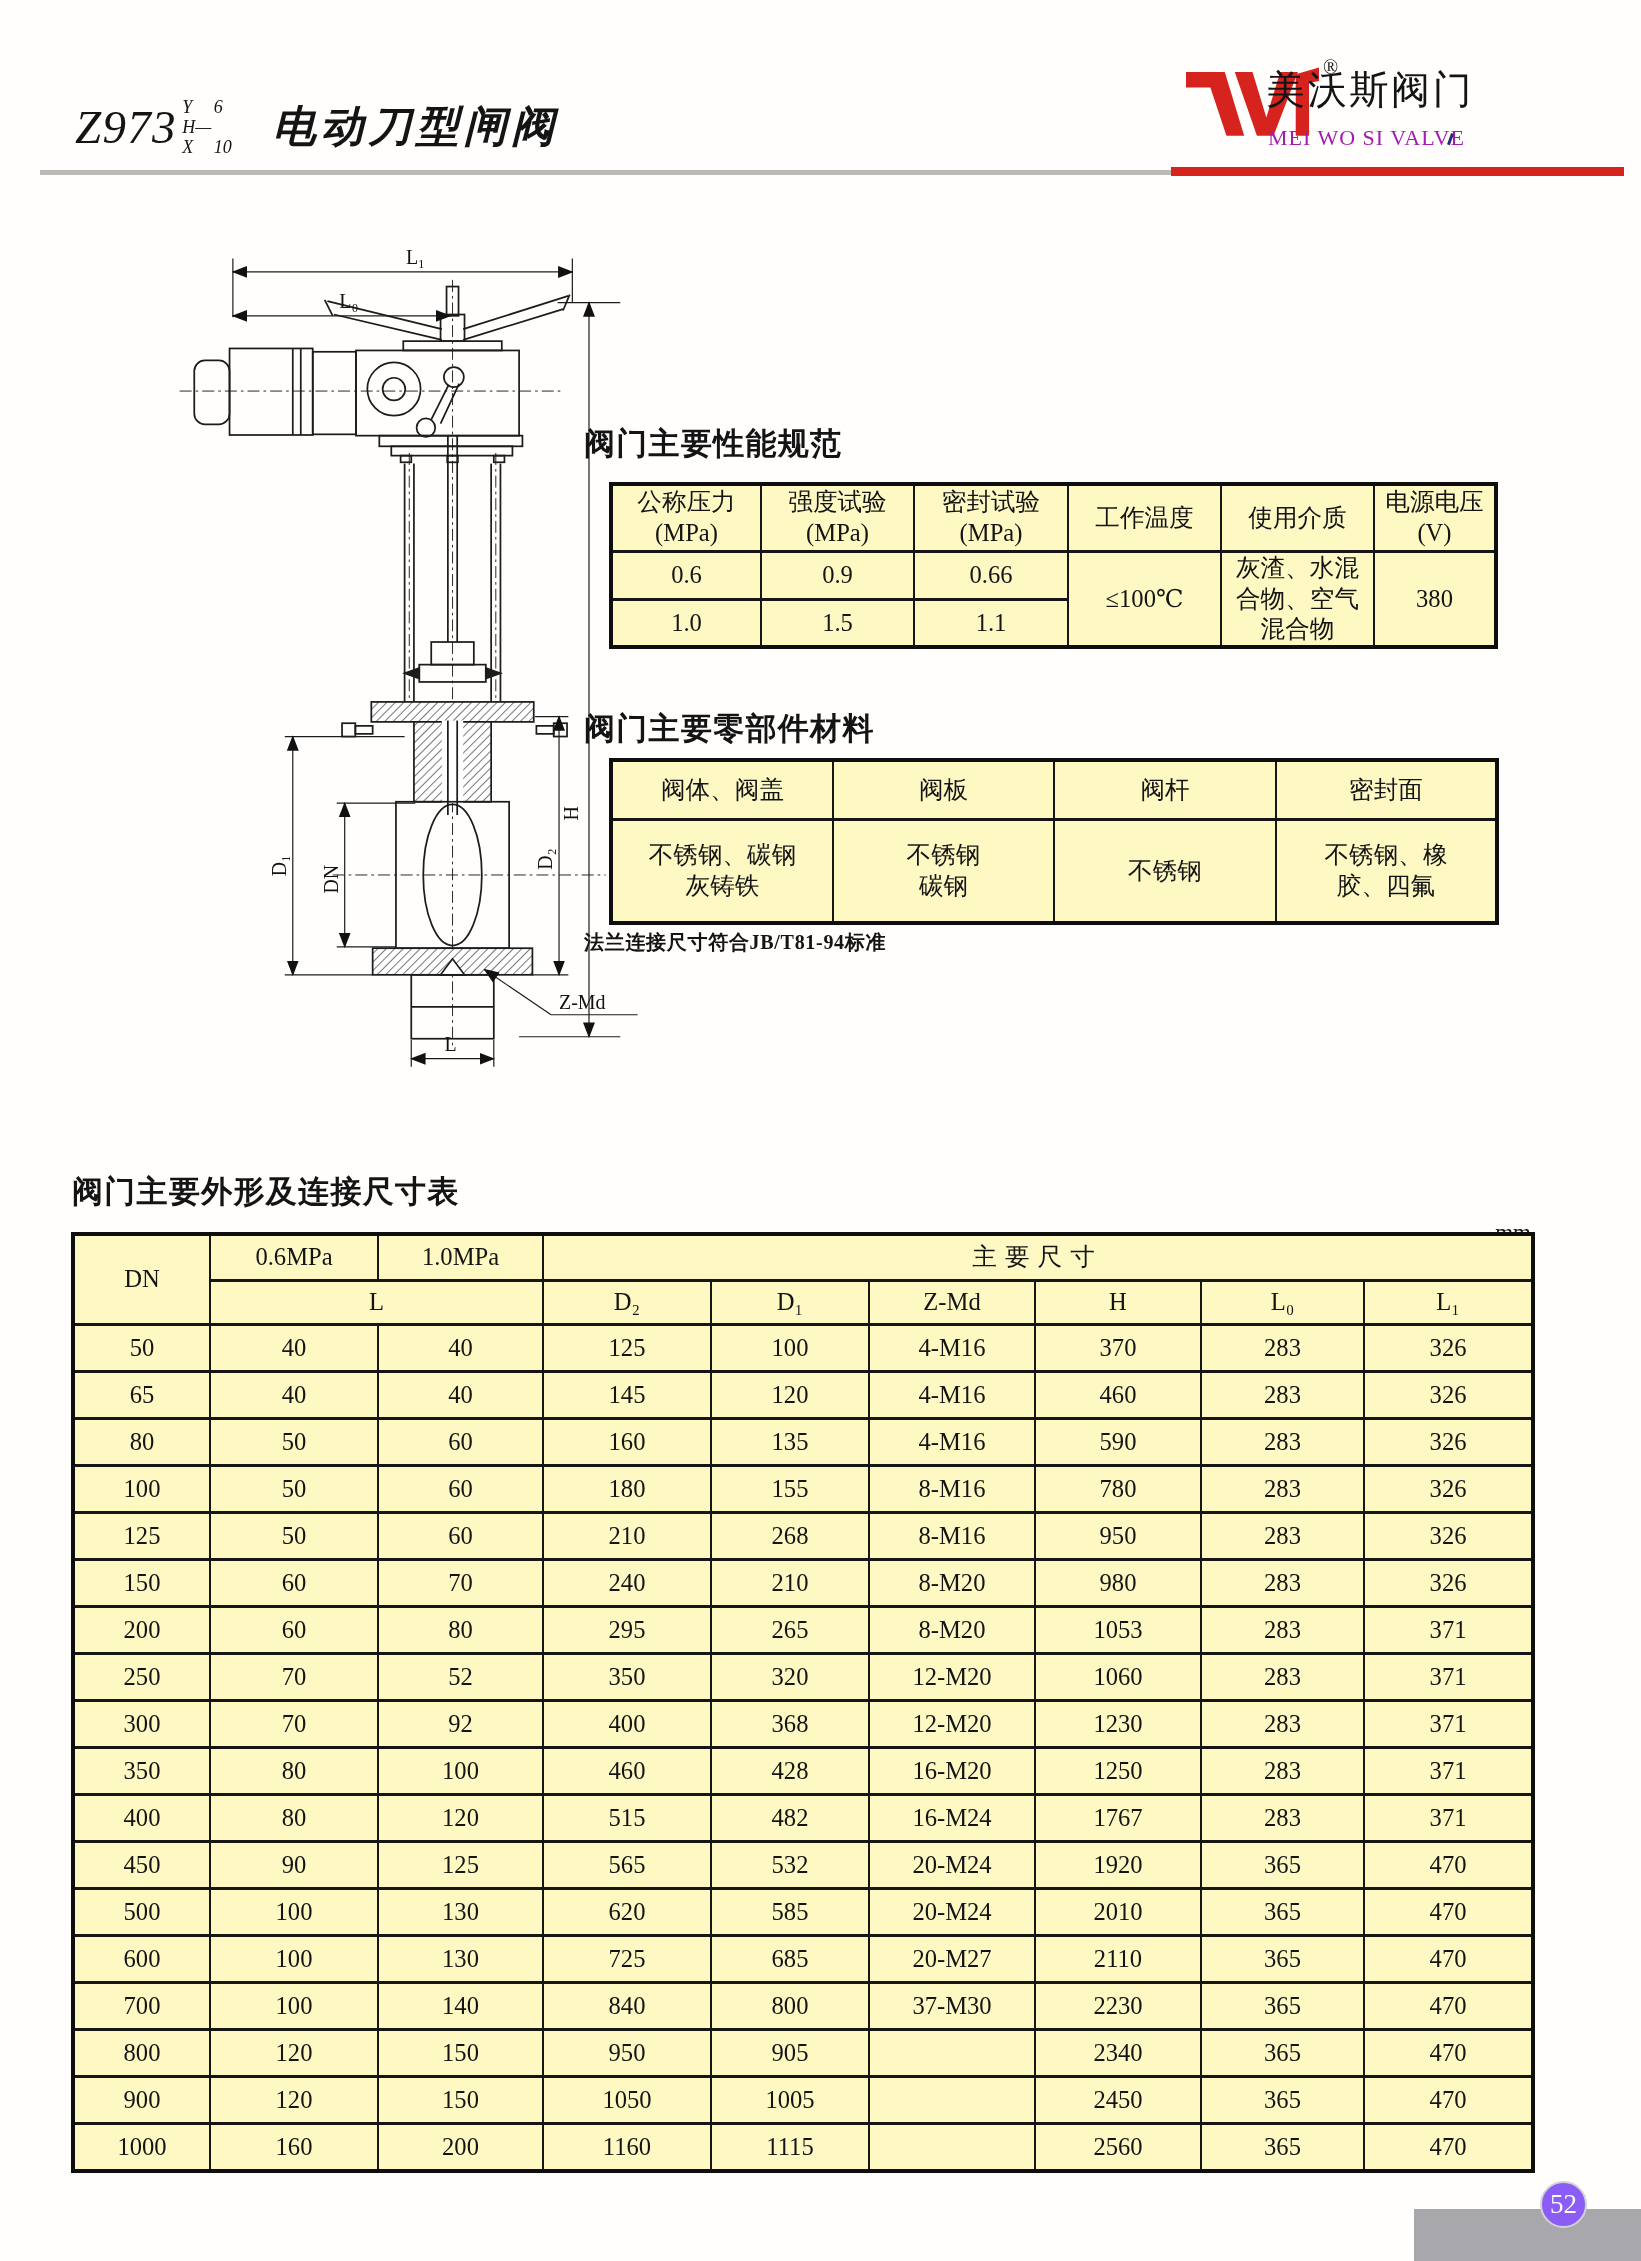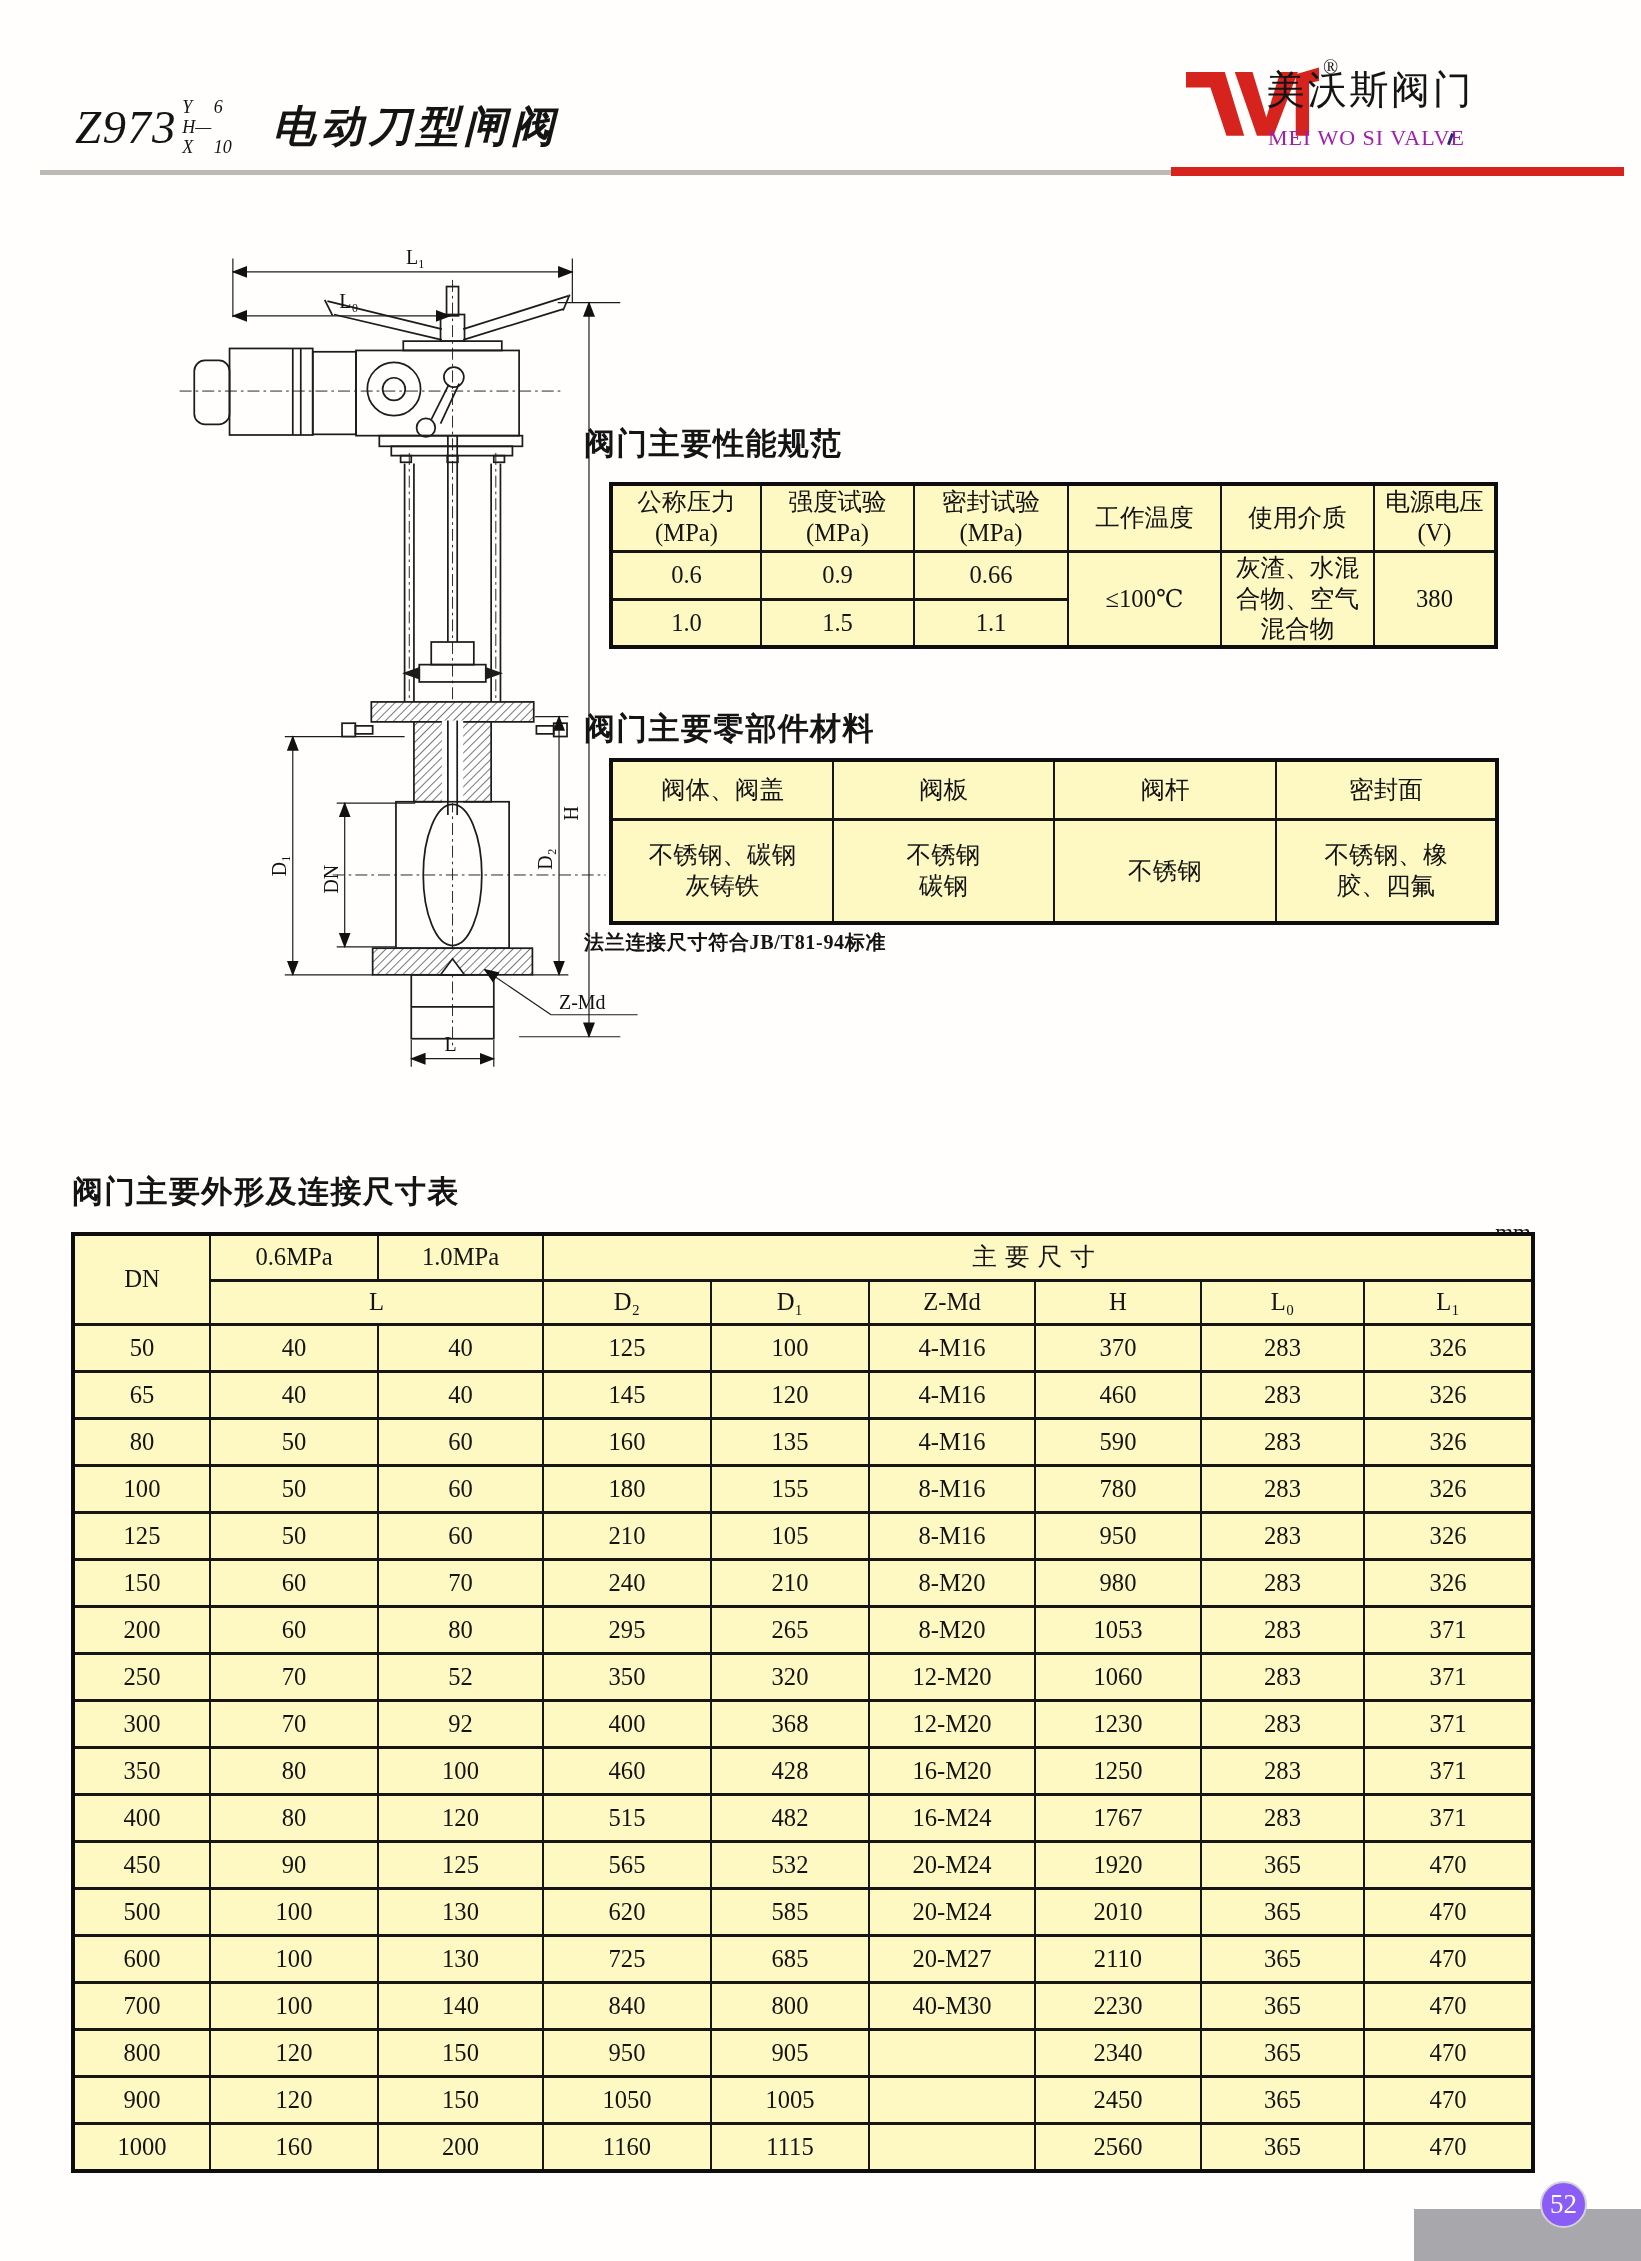--- a/index.html
+++ b/index.html
@@ -366,21 +366,21 @@
           <td>780</td>
           <td>283</td>
           <td>326</td>
         </tr>
 
         <tr>
           <td>125</td>
           <td>50</td>
           <td>60</td>
           <td>210</td>
-          <td>105</td>
+          <td>268</td>
           <td>8-M16</td>
           <td>950</td>
           <td>283</td>
           <td>326</td>
         </tr>
 
         <tr>
           <td>150</td>
           <td>60</td>
           <td>70</td>
@@ -487,21 +487,21 @@
           <td>365</td>
           <td>470</td>
         </tr>
 
         <tr>
           <td>700</td>
           <td>100</td>
           <td>140</td>
           <td>840</td>
           <td>800</td>
-          <td>40-M30</td>
+          <td>37-M30</td>
           <td>2230</td>
           <td>365</td>
           <td>470</td>
         </tr>
 
         <tr>
           <td>800</td>
           <td>120</td>
           <td>150</td>
           <td>950</td>

